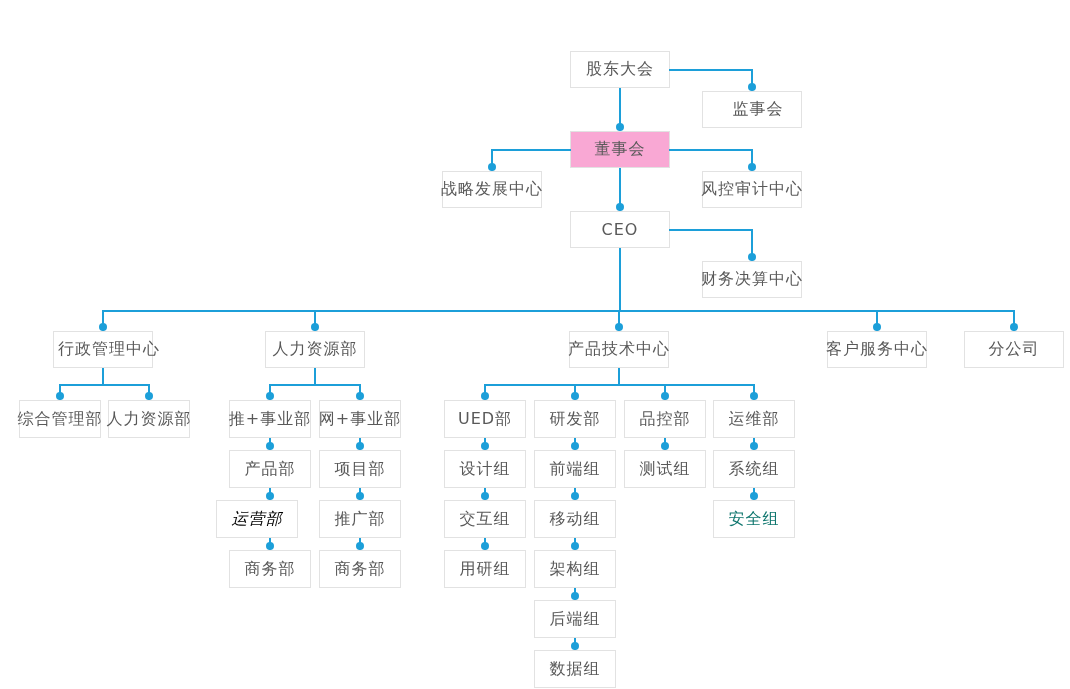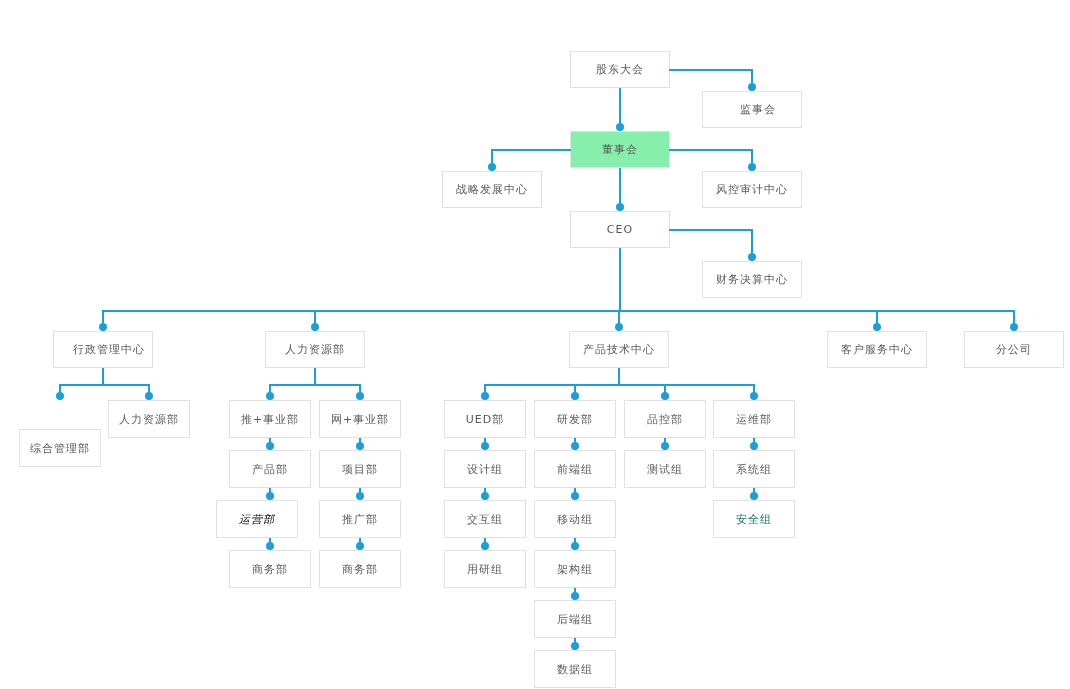--- a/index.html
+++ b/index.html
@@ -14,21 +14,21 @@
     background: #ffffff;
     overflow: hidden;
     font-family: "DejaVu Sans", "Liberation Sans", sans-serif;
   }
   .node {
     position: absolute;
     box-sizing: border-box;
     background: #ffffff;
     border: 1px solid #e2e2e2;
     color: #595959;
-    font-size: 11px;
+    font-size: 16px;
     display: flex;
     align-items: center;
     justify-content: center;
     white-space: nowrap;
     letter-spacing: 1px;
   }
   .vline, .hline {
     position: absolute;
     background: #1c9fd9;
   }
@@ -39,31 +39,31 @@
     border-radius: 50%;
     background: #1c9fd9;
   }
 </style>
 </head>
 <body>
 
 <div id="canvas">
     <div class="node" style="left: 570px; top: 51px; width: 100px; height: 37px; border-color: rgb(226, 226, 226); background: rgb(255, 255, 255); color: rgb(89, 89, 89);">股东大会</div>
     <div class="node" style="left: 702px; top: 91px; width: 100px; height: 37px; border-color: rgb(226, 226, 226); background: rgb(255, 255, 255); color: rgb(89, 89, 89); padding-left: 12px;">监事会</div>
-    <div class="node" style="left: 570px; top: 131px; width: 100px; height: 37px; border-color: rgb(226, 226, 226); background: #86efac; color: rgb(89, 89, 89);">董事会</div>
+    <div class="node" style="left: 570px; top: 131px; width: 100px; height: 37px; border-color: rgb(226, 226, 226); background: #f9a8d4; color: rgb(89, 89, 89);">董事会</div>
     <div class="node" style="left: 442px; top: 171px; width: 100px; height: 37px; border-color: rgb(226, 226, 226); background: rgb(255, 255, 255); color: rgb(89, 89, 89);">战略发展中心</div>
     <div class="node" style="left: 702px; top: 171px; width: 100px; height: 37px; border-color: rgb(226, 226, 226); background: rgb(255, 255, 255); color: rgb(89, 89, 89);">风控审计中心</div>
     <div class="node" style="left: 570px; top: 211px; width: 100px; height: 37px; border-color: rgb(226, 226, 226); background: rgb(255, 255, 255); color: rgb(89, 89, 89);">CEO</div>
     <div class="node" style="left: 702px; top: 261px; width: 100px; height: 37px; border-color: rgb(226, 226, 226); background: rgb(255, 255, 255); color: rgb(89, 89, 89);">财务决算中心</div>
     <div class="node" style="left: 53px; top: 331px; width: 100px; height: 37px; border-color: rgb(226, 226, 226); background: rgb(255, 255, 255); color: rgb(89, 89, 89); padding-left: 12px;">行政管理中心</div>
     <div class="node" style="left: 265px; top: 331px; width: 100px; height: 37px; border-color: rgb(226, 226, 226); background: rgb(255, 255, 255); color: rgb(89, 89, 89);">人力资源部</div>
     <div class="node" style="left: 569px; top: 331px; width: 100px; height: 37px; border-color: rgb(226, 226, 226); background: rgb(255, 255, 255); color: rgb(89, 89, 89);">产品技术中心</div>
     <div class="node" style="left: 827px; top: 331px; width: 100px; height: 37px; border-color: rgb(226, 226, 226); background: rgb(255, 255, 255); color: rgb(89, 89, 89);">客户服务中心</div>
     <div class="node" style="left: 964px; top: 331px; width: 100px; height: 37px; border-color: rgb(226, 226, 226); background: rgb(255, 255, 255); color: rgb(89, 89, 89);">分公司</div>
-    <div class="node" style="left: 19px; top: 400px; width: 82px; height: 38px; border-color: rgb(226, 226, 226); background: rgb(255, 255, 255); color: rgb(89, 89, 89); margin-top: 29px;">综合管理部</div>
+    <div class="node" style="left: 19px; top: 400px; width: 82px; height: 38px; border-color: rgb(226, 226, 226); background: rgb(255, 255, 255); color: rgb(89, 89, 89);">综合管理部</div>
     <div class="node" style="left: 108px; top: 400px; width: 82px; height: 38px; border-color: rgb(226, 226, 226); background: rgb(255, 255, 255); color: rgb(89, 89, 89);">人力资源部</div>
     <div class="node" style="left: 229px; top: 400px; width: 82px; height: 38px; border-color: rgb(226, 226, 226); background: rgb(255, 255, 255); color: rgb(89, 89, 89);">推+事业部</div>
     <div class="node" style="left: 319px; top: 400px; width: 82px; height: 38px; border-color: rgb(226, 226, 226); background: rgb(255, 255, 255); color: rgb(89, 89, 89);">网+事业部</div>
     <div class="node" style="left: 444px; top: 400px; width: 82px; height: 38px; border-color: rgb(226, 226, 226); background: rgb(255, 255, 255); color: rgb(89, 89, 89);">UED部</div>
     <div class="node" style="left: 534px; top: 400px; width: 82px; height: 38px; border-color: rgb(226, 226, 226); background: rgb(255, 255, 255); color: rgb(89, 89, 89);">研发部</div>
     <div class="node" style="left: 624px; top: 400px; width: 82px; height: 38px; border-color: rgb(226, 226, 226); background: rgb(255, 255, 255); color: rgb(89, 89, 89);">品控部</div>
     <div class="node" style="left: 713px; top: 400px; width: 82px; height: 38px; border-color: rgb(226, 226, 226); background: rgb(255, 255, 255); color: rgb(89, 89, 89);">运维部</div>
     <div class="node" style="left: 229px; top: 450px; width: 82px; height: 38px; border-color: rgb(226, 226, 226); background: rgb(255, 255, 255); color: rgb(89, 89, 89);">产品部</div>
     <div class="node" style="left: 319px; top: 450px; width: 82px; height: 38px; border-color: rgb(226, 226, 226); background: rgb(255, 255, 255); color: rgb(89, 89, 89);">项目部</div>
     <div class="node" style="left: 444px; top: 450px; width: 82px; height: 38px; border-color: rgb(226, 226, 226); background: rgb(255, 255, 255); color: rgb(89, 89, 89);">设计组</div>

